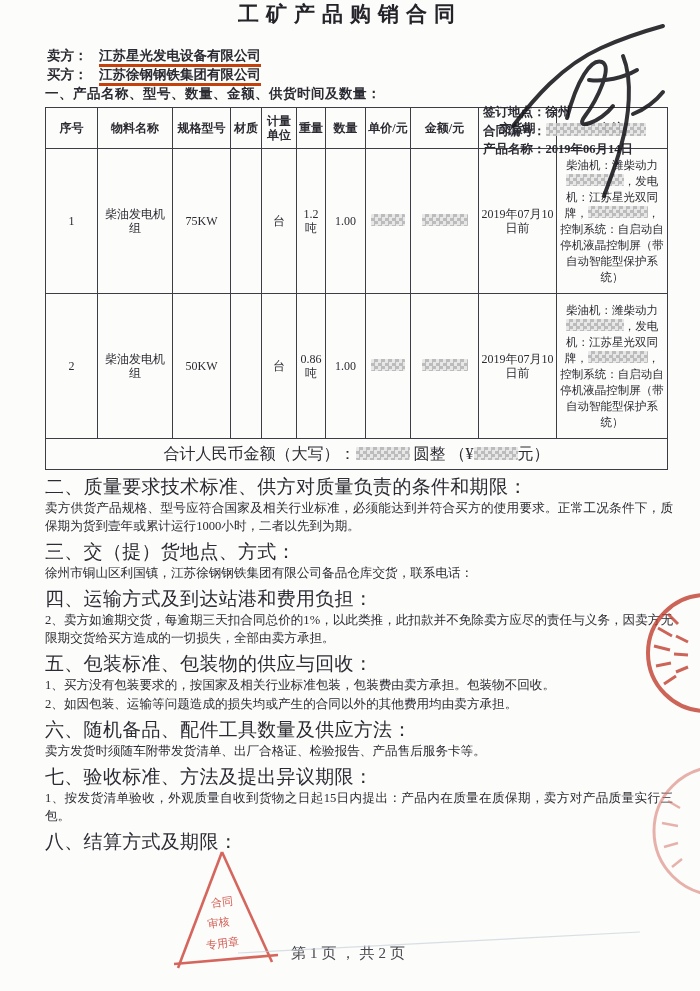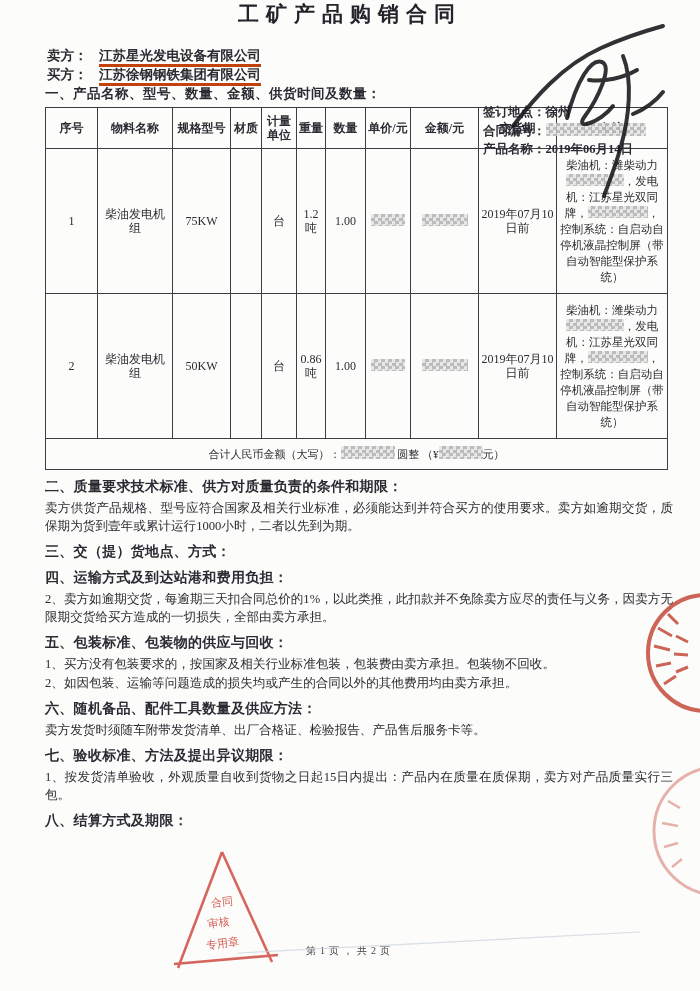--- a/index.html
+++ b/index.html
@@ -30,32 +30,32 @@
     font-size:12px;
   }
   table.goods th,table.goods td{
     border:1.4px solid #3d3d45;text-align:center;vertical-align:middle;
     padding:1px 2px;overflow:hidden;
   }
   table.goods th{font-size:12px;font-weight:700;height:36px;line-height:14px;padding:2px 1px;}
   .row-main td{height:142px;margin-left:16px;}
   .cell-wrap{word-break:break-all;line-height:14px;}
   .remark{font-size:11.5px;line-height:16px;text-align:center;word-break:break-all;padding:0 1px;}
-  .total-row td{height:28px;text-align:left;font-size:11px;padding-left:5px;}
+  .total-row td{height:28px;text-align:left;font-size:16px;padding-left:5px;}
   .redact{
     display:inline-block;height:12px;vertical-align:-1px;border-radius:1px;
     background:repeating-conic-gradient(#b9b9bb 0% 25%, #e6e6e4 0% 50%) 0 0/7px 7px;
     opacity:.95;
   }
   .sections{margin:6px 45px 0 45px;width:628px;font-size:12.6px;}
-  .sec-h{font-size:14px;font-weight:700;margin:7px 0 3px 0;line-height:19px;letter-spacing:.3px;}
+  .sec-h{font-size:19px;font-weight:400;margin:7px 0 3px 0;line-height:19px;letter-spacing:.3px;}
   .sec-p{line-height:18px;margin:0 0 1px 0;text-align:justify;}
   .footer{
     position:absolute;left:0;top:944px;width:100%;text-align:center;
-    font-size:10px;letter-spacing:4px;color:#45454d;
+    font-size:15px;letter-spacing:4px;color:#45454d;
   }
   .overlay{position:absolute;pointer-events:none;}
 </style>
 </head>
 <body>
 
 <div class="page">
 
   <div class="title">工矿产品购销合同</div>
 
@@ -145,23 +145,24 @@
         <span>合计人民币金额（大写）：</span><span class="redact" style="width:54px;height:13px"></span>
         <span>圆整</span>
         <span>（¥</span><span class="redact" style="width:44px;height:13px"></span><span>元）</span>
       </td>
     </tr>
   </tbody>
     </table>
 
   <div class="sections">
     <div class="sec-h">二、质量要求技术标准、供方对质量负责的条件和期限：</div>
-    <div class="sec-p">卖方供货产品规格、型号应符合国家及相关行业标准，必须能达到并符合买方的使用要求。卖方如逾期交货，质保期为货到壹年或累计运行1000小时，二者以先到为期。</div>
+    <div class="sec-p">卖方供货产品规格、型号应符合国家及相关行业标准，必须能达到并符合买方的使用要求。正常工况条件下，质保期为货到壹年或累计运行1000小时，二者以先到为期。</div>
 
     <div class="sec-h">三、交（提）货地点、方式：</div>
+    <div class="sec-p">徐州市铜山区利国镇，江苏徐钢钢铁集团有限公司备品仓库交货，联系电话：</div>
 
     <div class="sec-h">四、运输方式及到达站港和费用负担：</div>
     <div class="sec-p">2、卖方如逾期交货，每逾期三天扣合同总价的1%，以此类推，此扣款并不免除卖方应尽的责任与义务，因卖方无限期交货给买方造成的一切损失，全部由卖方承担。</div>
 
     <div class="sec-h">五、包装标准、包装物的供应与回收：</div>
     <div class="sec-p">1、买方没有包装要求的，按国家及相关行业标准包装，包装费由卖方承担。包装物不回收。</div>
     <div class="sec-p">2、如因包装、运输等问题造成的损失均或产生的合同以外的其他费用均由卖方承担。</div>
 
     <div class="sec-h">六、随机备品、配件工具数量及供应方法：</div>
     <div class="sec-p">卖方发货时须随车附带发货清单、出厂合格证、检验报告、产品售后服务卡等。</div>

